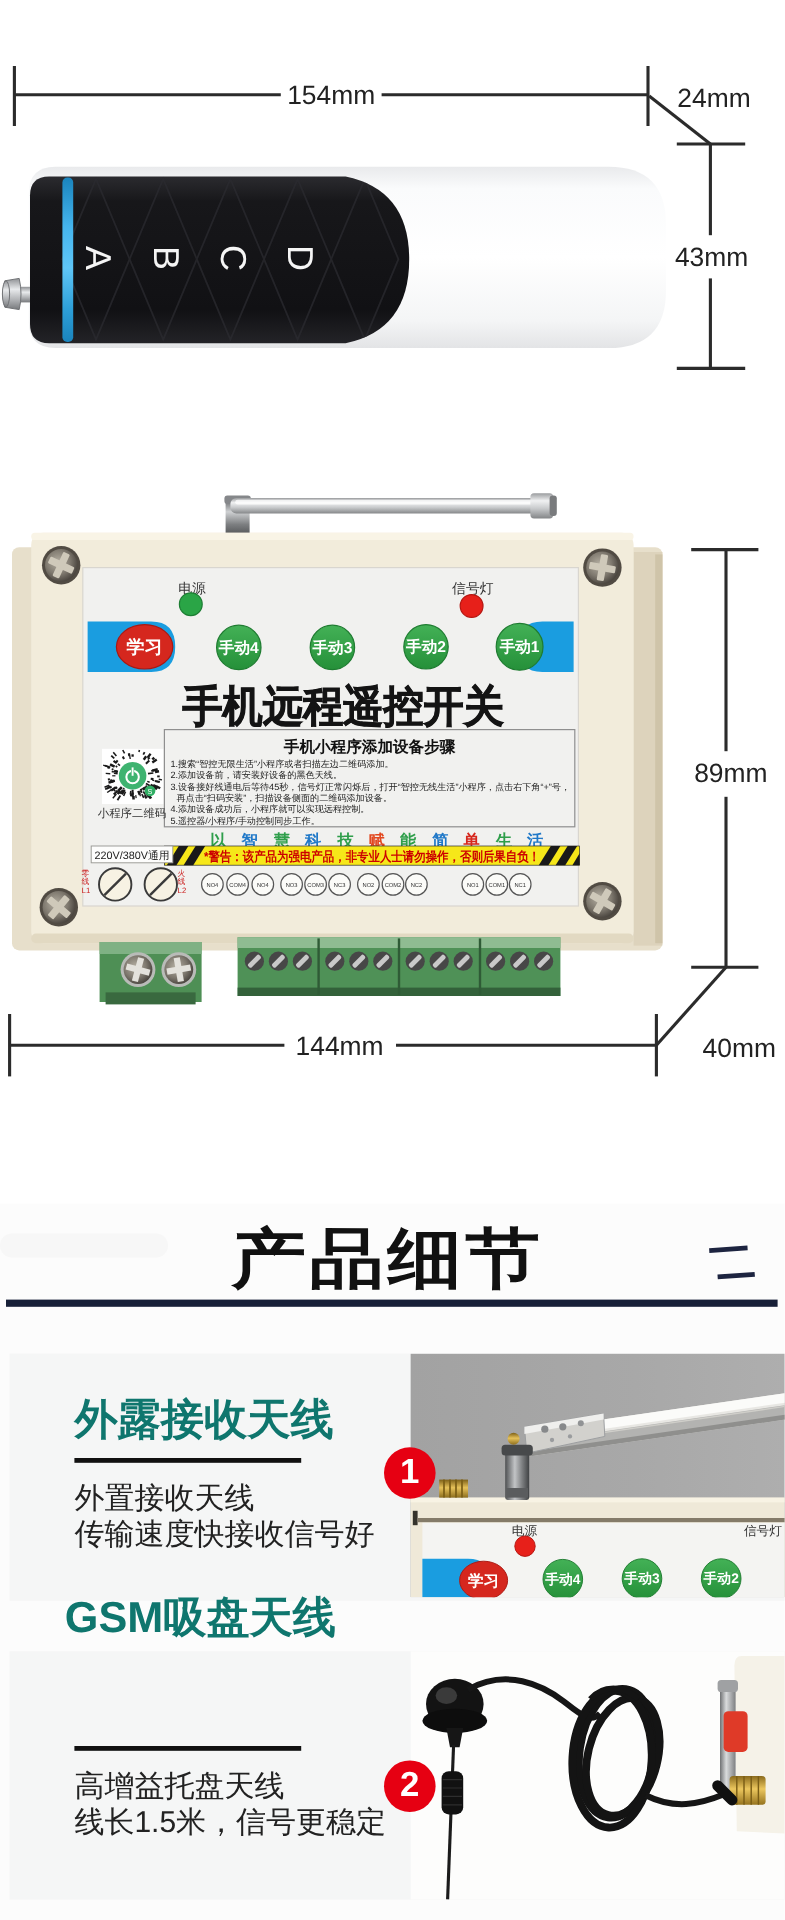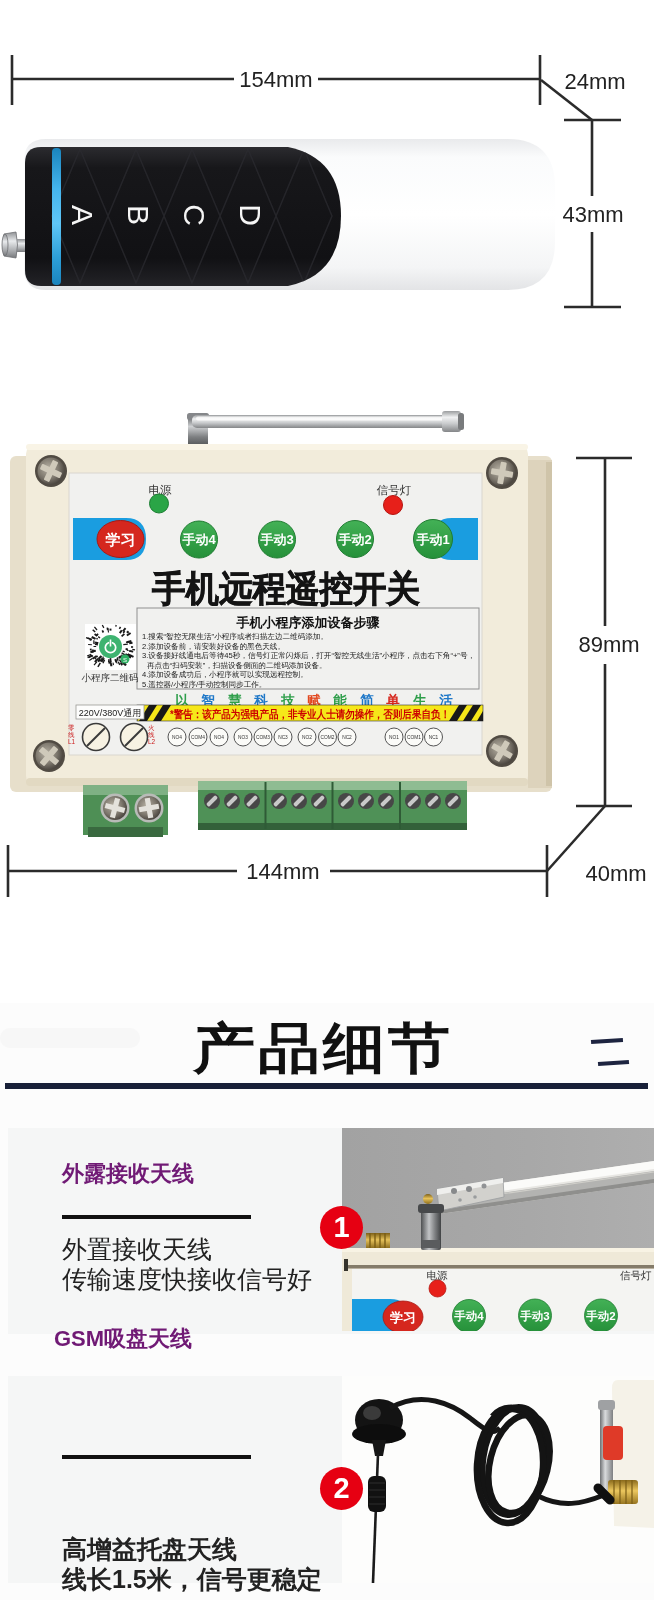--- a/index.html
+++ b/index.html
@@ -1,19 +1,19 @@
 <!DOCTYPE html>
 <html><head>
 <meta charset="utf-8">
 <style>
 html,body{margin:0;padding:0;}
 body{width:654px;height:1600px;position:relative;font-family:"Liberation Sans",sans-serif;background:#ffffff;overflow:hidden;}
 .abs{position:absolute;}
 .card{position:absolute;left:8px;width:646px;background:#f5f6f6;}
-.ctitle{position:absolute;left:62px;font-weight:bold;color:#701a75;font-size:22px;}
+.ctitle{position:absolute;left:62px;font-weight:bold;color:#0f766e;font-size:36px;}
 .cdiv{position:absolute;left:62px;width:189px;height:4px;background:#111;}
 .cbody{position:absolute;left:62px;color:#222;font-size:25px;line-height:30px;}
 .badge{position:absolute;width:43px;height:43px;border-radius:50%;background:#e60012;color:#fff;font-weight:bold;font-size:29px;text-align:center;line-height:43px;}
 </style>
 </head>
 <body>
 
 <svg class="abs" style="left:0px;top:0px" width="654" height="345" viewBox="0 0 654 345">
 <defs>
 <linearGradient id="rbody" x1="0" y1="0" x2="0" y2="1">
@@ -535,21 +535,21 @@
 <linearGradient id="greenbtn2" x1="0" y1="0" x2="0" y2="1">
 <stop offset="0" stop-color="#43b156"></stop>
       <stop offset="1" stop-color="#259039"></stop>
 </linearGradient>
 </svg>
 <div class="badge" style="left:320px;top:1206px;">1</div>
 
 <div class="card" style="top:1376px;height:207px;"></div>
 <div class="ctitle" style="top:1324px;margin-left:-8px;">GSM吸盘天线</div>
 <div class="cdiv" style="top:1455px;"></div>
-<div class="cbody" style="top:1534px;font-weight:bold;">高增益托盘天线<br>线长1.5米，信号更稳定</div>
+<div class="cbody" style="top:1474px;">高增益托盘天线<br>线长1.5米，信号更稳定</div>
 <svg class="abs" style="left:342px;top:1376px" width="312" height="207" viewBox="0 0 312 207">
 <defs>
 <linearGradient id="goldg2" x1="0" y1="0" x2="0" y2="1">
 <stop offset="0" stop-color="#8a6a1c"></stop>
         <stop offset="0.45" stop-color="#ecc75e"></stop>
         <stop offset="1" stop-color="#96741f"></stop>
 </linearGradient>
 <linearGradient id="chrome3" x1="0" y1="0" x2="1" y2="0">
 <stop offset="0" stop-color="#6f7173"></stop>
         <stop offset="0.4" stop-color="#d9dbdc"></stop>

